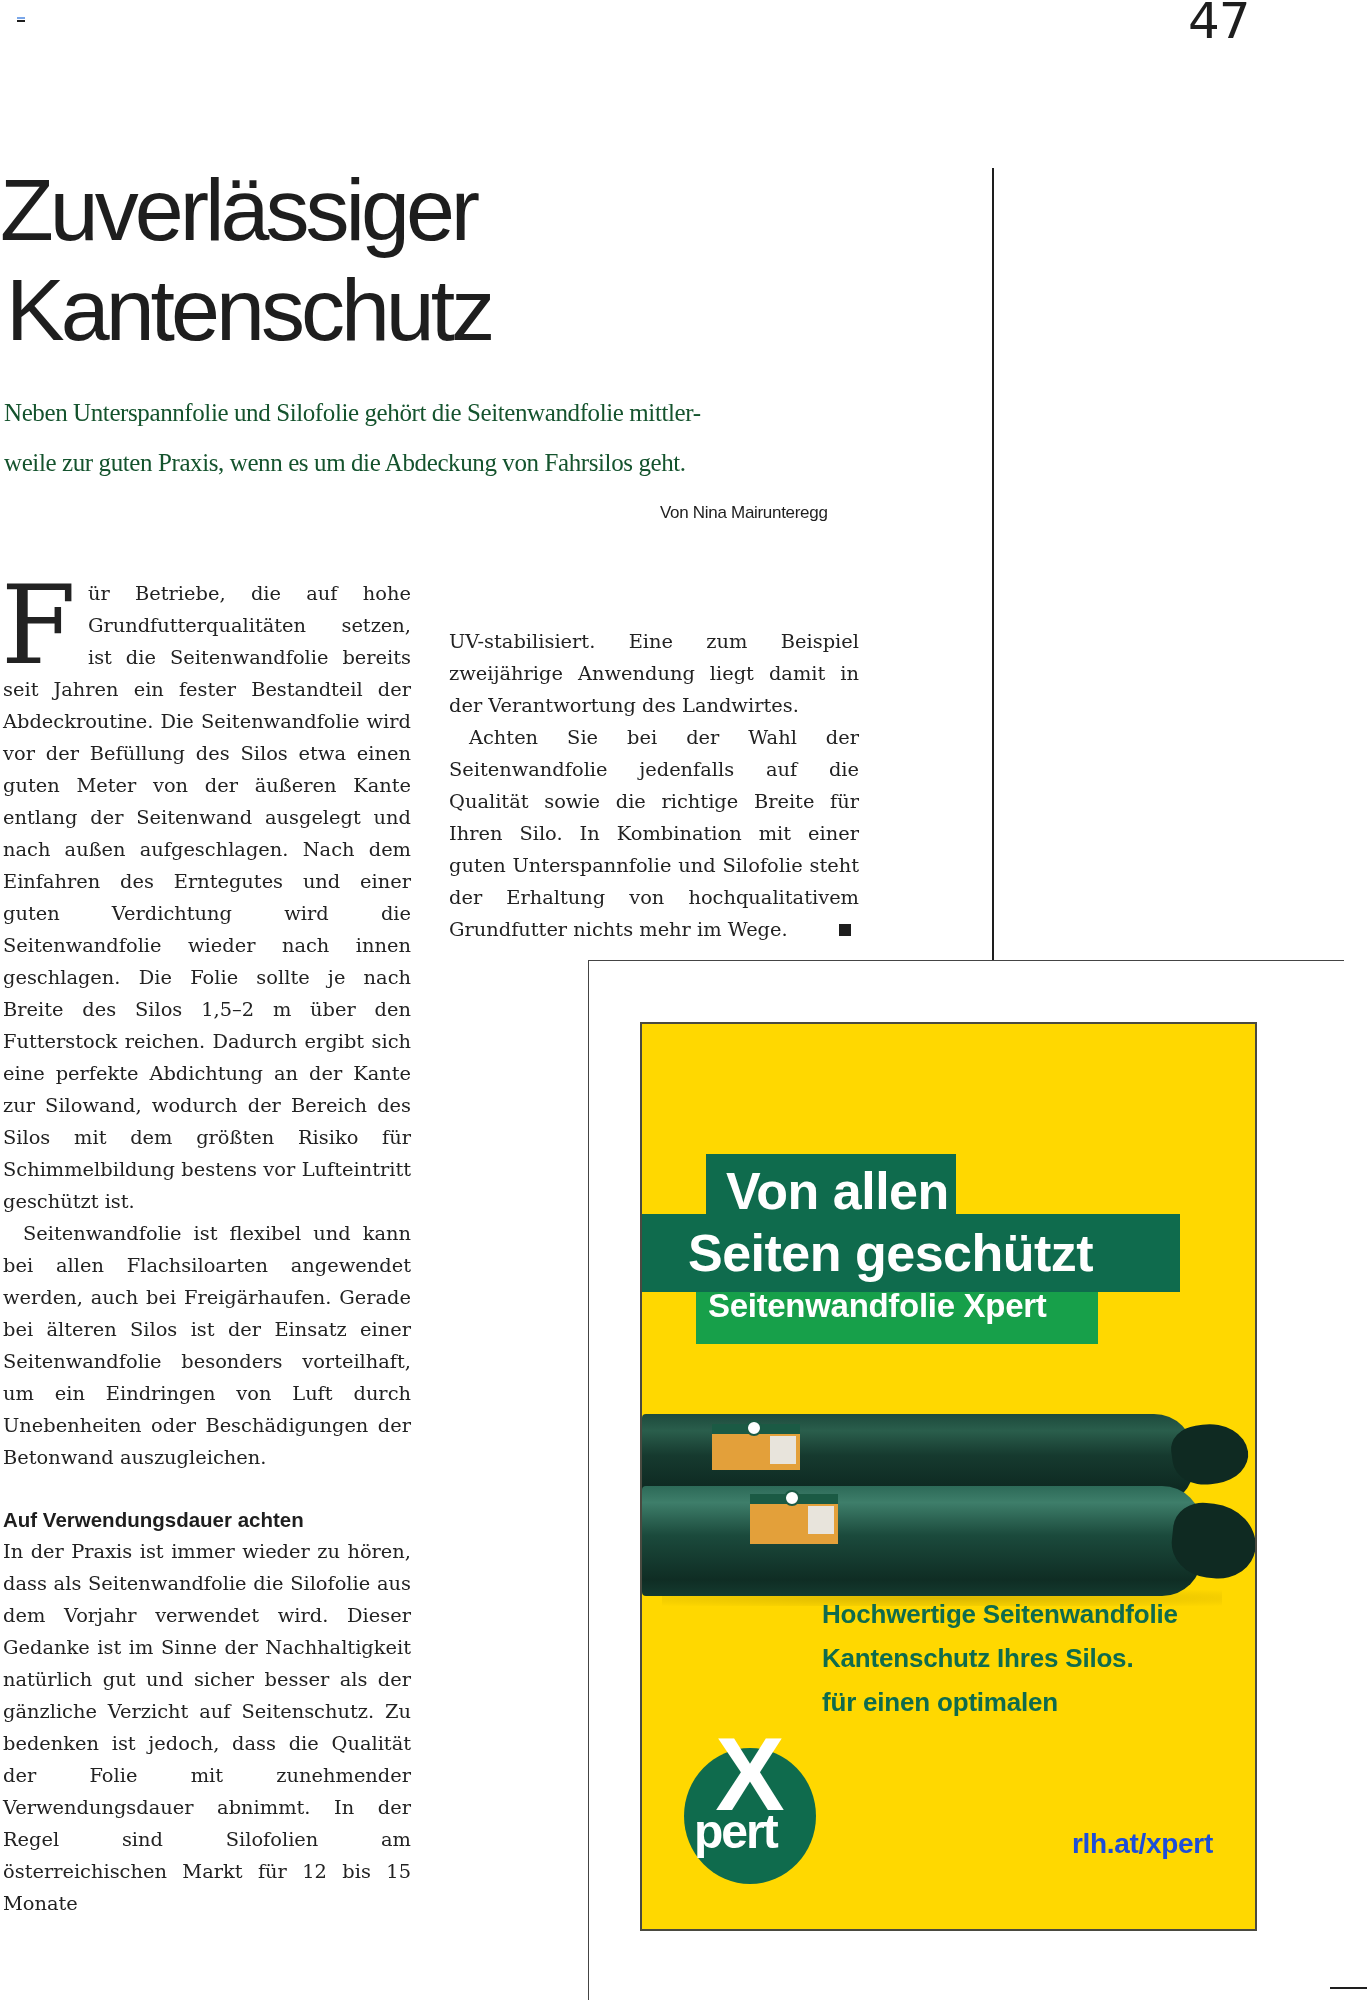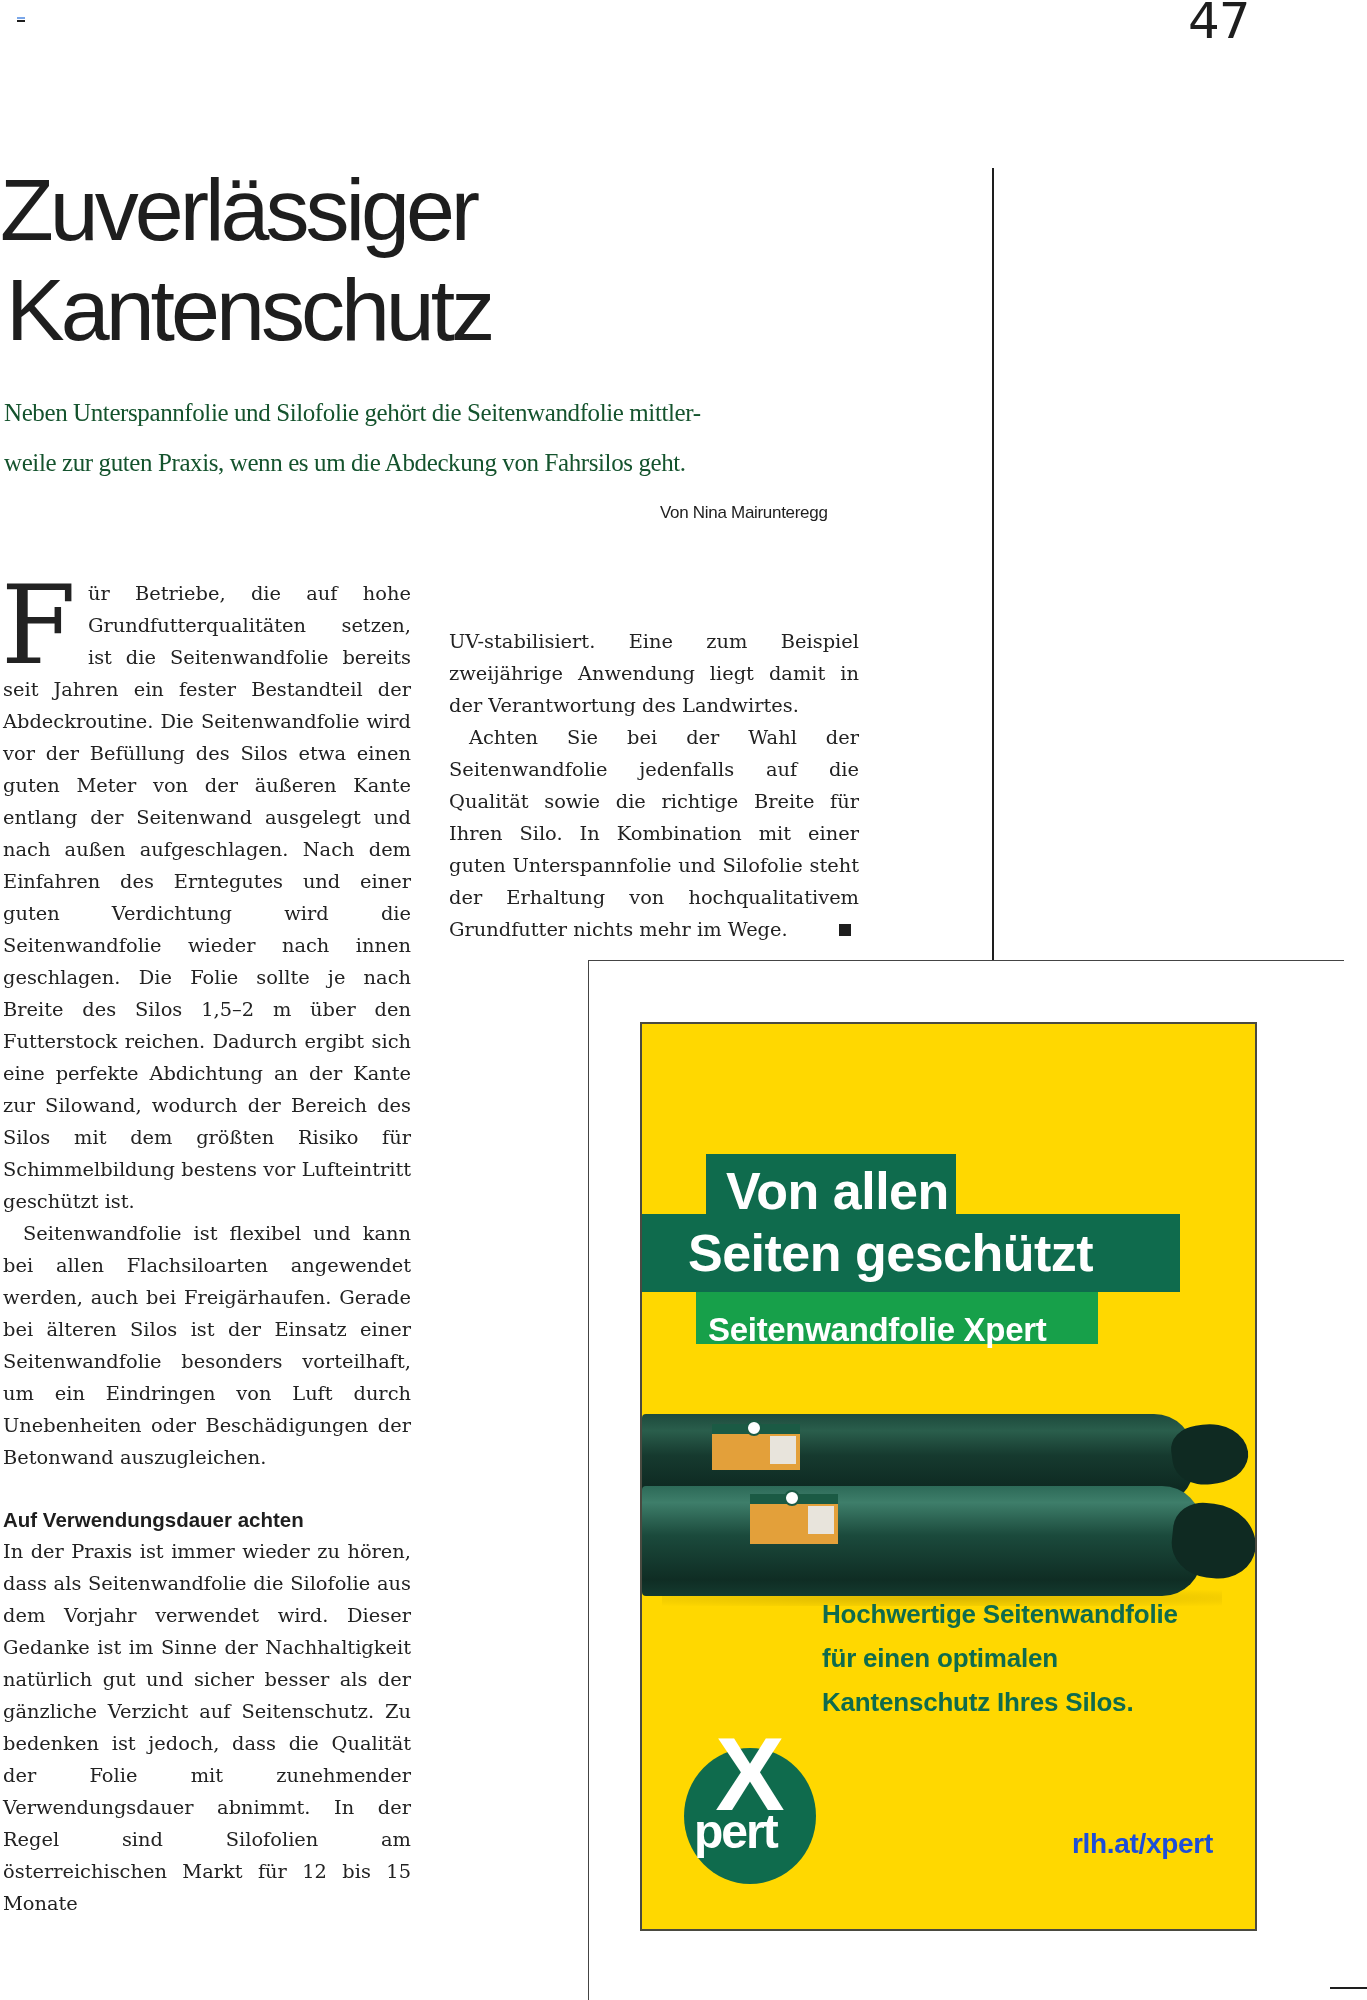--- a/index.html
+++ b/index.html
@@ -37,21 +37,21 @@
   .ad-logo .body { position: absolute; left: 14px; top: 68px; width: 156px; height: 34px; background: #fff; display: flex; align-items: center; justify-content: center; font-family: "Liberation Sans", sans-serif; font-weight: 700; font-size: 18px; letter-spacing: 1px; color: #222; }
   .ad-logo .band { position: absolute; left: 0; top: 102px; width: 184px; height: 40px; background: #fff; padding: 3px; }
   .ad-logo .band div { width: 100%; height: 100%; background: #17a04a; color: #f2e53a; font-family: "Liberation Sans", sans-serif; font-weight: 700; font-size: 18px; display: flex; align-items: center; justify-content: center; letter-spacing: 0.5px; }
 
   .hl-box1 { position: absolute; left: 64px; top: 130px; width: 250px; height: 66px; background: #0f6b4d; }
   .hl-box2 { position: absolute; left: 0; top: 190px; width: 538px; height: 78px; background: #0f6b4d; }
   .hl-text { position: absolute; font-family: "Liberation Sans", sans-serif; font-weight: 700; color: #fff; font-size: 52px; line-height: 58px; letter-spacing: -0.5px; }
   .hl-t1 { left: 84px; top: 138px; }
   .hl-t2 { left: 46px; top: 200px; }
   .sub-box { position: absolute; left: 54px; top: 268px; width: 402px; height: 52px; background: #17a04a; }
-  .sub-text { position: absolute; left: 66px; top: 284px; font-family: "Liberation Sans", sans-serif; font-weight: 700; color: #fff; font-size: 33px; line-height: 44px; letter-spacing: -0.3px; }
+  .sub-text { position: absolute; left: 66px; top: 260px; font-family: "Liberation Sans", sans-serif; font-weight: 700; color: #fff; font-size: 33px; line-height: 44px; letter-spacing: -0.3px; }
 
   .rolls { position: absolute; left: 0; top: 370px; width: 617px; height: 210px; }
   .roll { position: absolute; background: linear-gradient(180deg, #1d4a3c 0%, #2a5e4c 18%, #163a2f 45%, #0e2a22 80%, #12342a 100%); border-radius: 4px 40px 40px 4px; }
   .roll1 { left: 0; top: 20px; width: 552px; height: 92px; }
   .roll2 { left: 0; top: 92px; width: 560px; height: 110px; background: linear-gradient(180deg, #2d6a58 0%, #3e7e6a 15%, #1b4a3c 45%, #0f2d24 85%, #143a2f 100%); }
   .knot { position: absolute; background: #0f2a22; border-radius: 40% 60% 50% 50%; }
   .knot1 { left: 530px; top: 30px; width: 76px; height: 60px; transform: rotate(-8deg); }
   .knot2 { left: 530px; top: 110px; width: 84px; height: 74px; transform: rotate(6deg); }
   .label { position: absolute; background: #e3a03a; border-top: 10px solid #1b5a44; }
   .label1 { left: 70px; top: 30px; width: 88px; height: 46px; }
@@ -129,22 +129,22 @@
         <div class="lab-info"></div>
       </div>
     <div class="label label2">
         <div class="lab-icon"></div>
         <div class="lab-info"></div>
       </div>
   </div>
 
   <div class="tagline">
     <span>Hochwertige Seitenwandfolie</span>
+    <span>Kantenschutz Ihres Silos.</span>
     <span>für einen optimalen</span>
-    <span>Kantenschutz Ihres Silos.</span>
   </div>
 
   <div class="xpert-logo">
     <div class="xpert-x">X</div>
     <div class="xpert-pert">pert</div>
   </div>
 
   <div class="url">rlh.at/xpert</div>
 </div>
 

